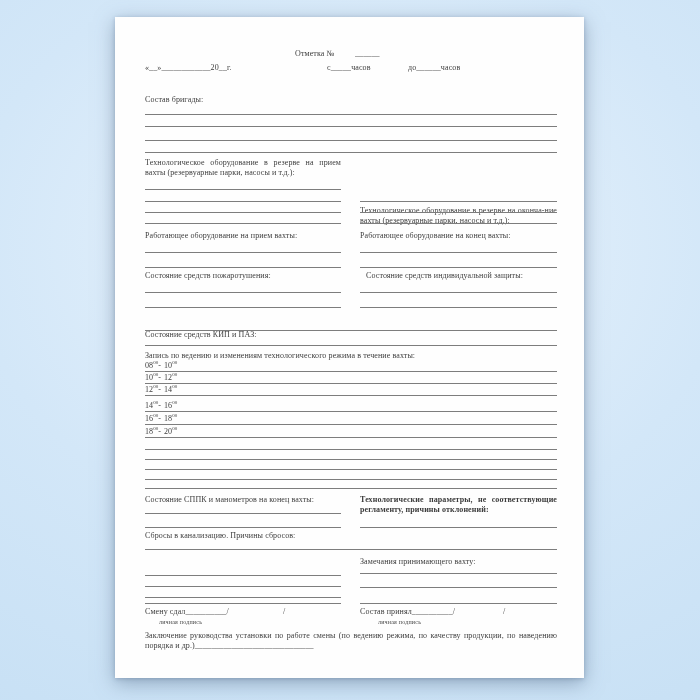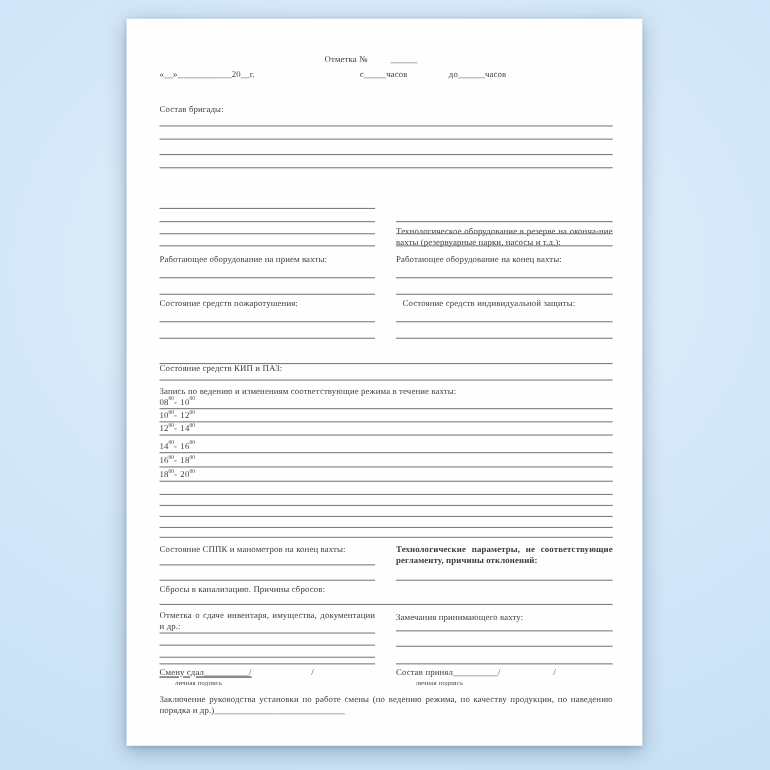--- a/index.html
+++ b/index.html
@@ -27,48 +27,48 @@
 <div class="sheet">
 
   <span class="abs" style="left:180px;top:32px;">Отметка №</span>
   <span class="abs" style="left:240px;top:32px;">______</span>
   <span class="abs" style="left:30px;top:46px;">«__»____________20__г.</span>
   <span class="abs" style="left:212px;top:46px;">с_____часов</span>
   <span class="abs" style="left:293px;top:46px;">до______часов</span>
 
   <span class="abs" style="left:30px;top:78px;">Состав бригады:</span>
 
+  <div class="abs jt" style="left:30px;top:141px;width:196px;">Технологическое оборудование в резерве  на прием вахты (резервуарные парки, насосы и т.д.):</div>
   <div class="abs jt" style="left:245px;top:141px;width:197px;margin-top:48px;">Технологическое оборудование в резерве  на оконча-ние вахты (резервуарные парки, насосы и т.д.):</div>
 
   <span class="abs" style="left:30px;top:214px;">Работающее оборудование  на прием вахты:</span>
   <span class="abs" style="left:245px;top:214px;">Работающее оборудование  на конец вахты:</span>
 
   <span class="abs" style="left:30px;top:254px;">Состояние средств пожаротушения:</span>
   <span class="abs" style="left:251px;top:254px;">Состояние средств индивидуальной защиты:</span>
 
   <span class="abs" style="left:30px;top:296px;margin-top:17px;">Состояние средств КИП и ПАЗ:</span>
 
-  <span class="abs" style="left:30px;top:334px;">Запись по ведению и изменениям соответствующие режима в течение вахты:</span>
+  <span class="abs" style="left:30px;top:334px;">Запись по ведению и изменениям технологического режима в течение вахты:</span>
 
   <span class="abs" style="left:30px;top:344px;"><span>08</span><sup>00</sup><span class="sep">-</span><span>10</span><sup>00</sup></span>
   <span class="abs" style="left:30px;top:356px;"><span>10</span><sup>00</sup><span class="sep">-</span><span>12</span><sup>00</sup></span>
   <span class="abs" style="left:30px;top:368px;"><span>12</span><sup>00</sup><span class="sep">-</span><span>14</span><sup>00</sup></span>
   <span class="abs" style="left:30px;top:384px;"><span>14</span><sup>00</sup><span class="sep">-</span><span>16</span><sup>00</sup></span>
   <span class="abs" style="left:30px;top:397px;"><span>16</span><sup>00</sup><span class="sep">-</span><span>18</span><sup>00</sup></span>
   <span class="abs" style="left:30px;top:410px;"><span>18</span><sup>00</sup><span class="sep">-</span><span>20</span><sup>00</sup></span>
 
   <span class="abs" style="left:30px;top:478px;">Состояние СППК и манометров на конец вахты:</span>
   <div class="abs jt" style="left:245px;top:478px;width:197px;font-weight:bold;">Технологические параметры, не соответствующие регламенту, причины отклонений:</div>
 
   <span class="abs" style="left:30px;top:514px;">Сбросы в канализацию. Причины сбросов:</span>
 
-  <div class="abs jt" style="left:30px;top:538px;width:196px;">Отметка о сдаче инвентаря, имущества, документации и др.:</div>
   <span class="abs" style="left:245px;top:540px;">Замечания принимающего вахту:</span>
 
-  <span class="abs" style="left:30px;top:590px;text-decoration:underline;">Смену сдал__________/</span>
+  <span class="abs" style="left:30px;top:590px;">Смену сдал__________/</span>
   <span class="abs" style="left:168px;top:590px;">/</span>
   <span class="abs" style="left:245px;top:590px;">Состав принял__________/</span>
   <span class="abs" style="left:388px;top:590px;">/</span>
   <span class="abs small" style="left:44px;top:602px;">личная подпись</span>
   <span class="abs small" style="left:263px;top:602px;">личная подпись</span>
 
   <div class="abs jt" style="left:30px;top:614px;width:412px;">Заключение руководства установки по работе смены (по ведению режима, по качеству продукции, по наведению порядка и др.)_____________________________</div>
 
 <div class="hline" style="top: 97px; left: 30px; width: 412px;"></div>
     <div class="hline" style="top: 109px; left: 30px; width: 412px;"></div>

